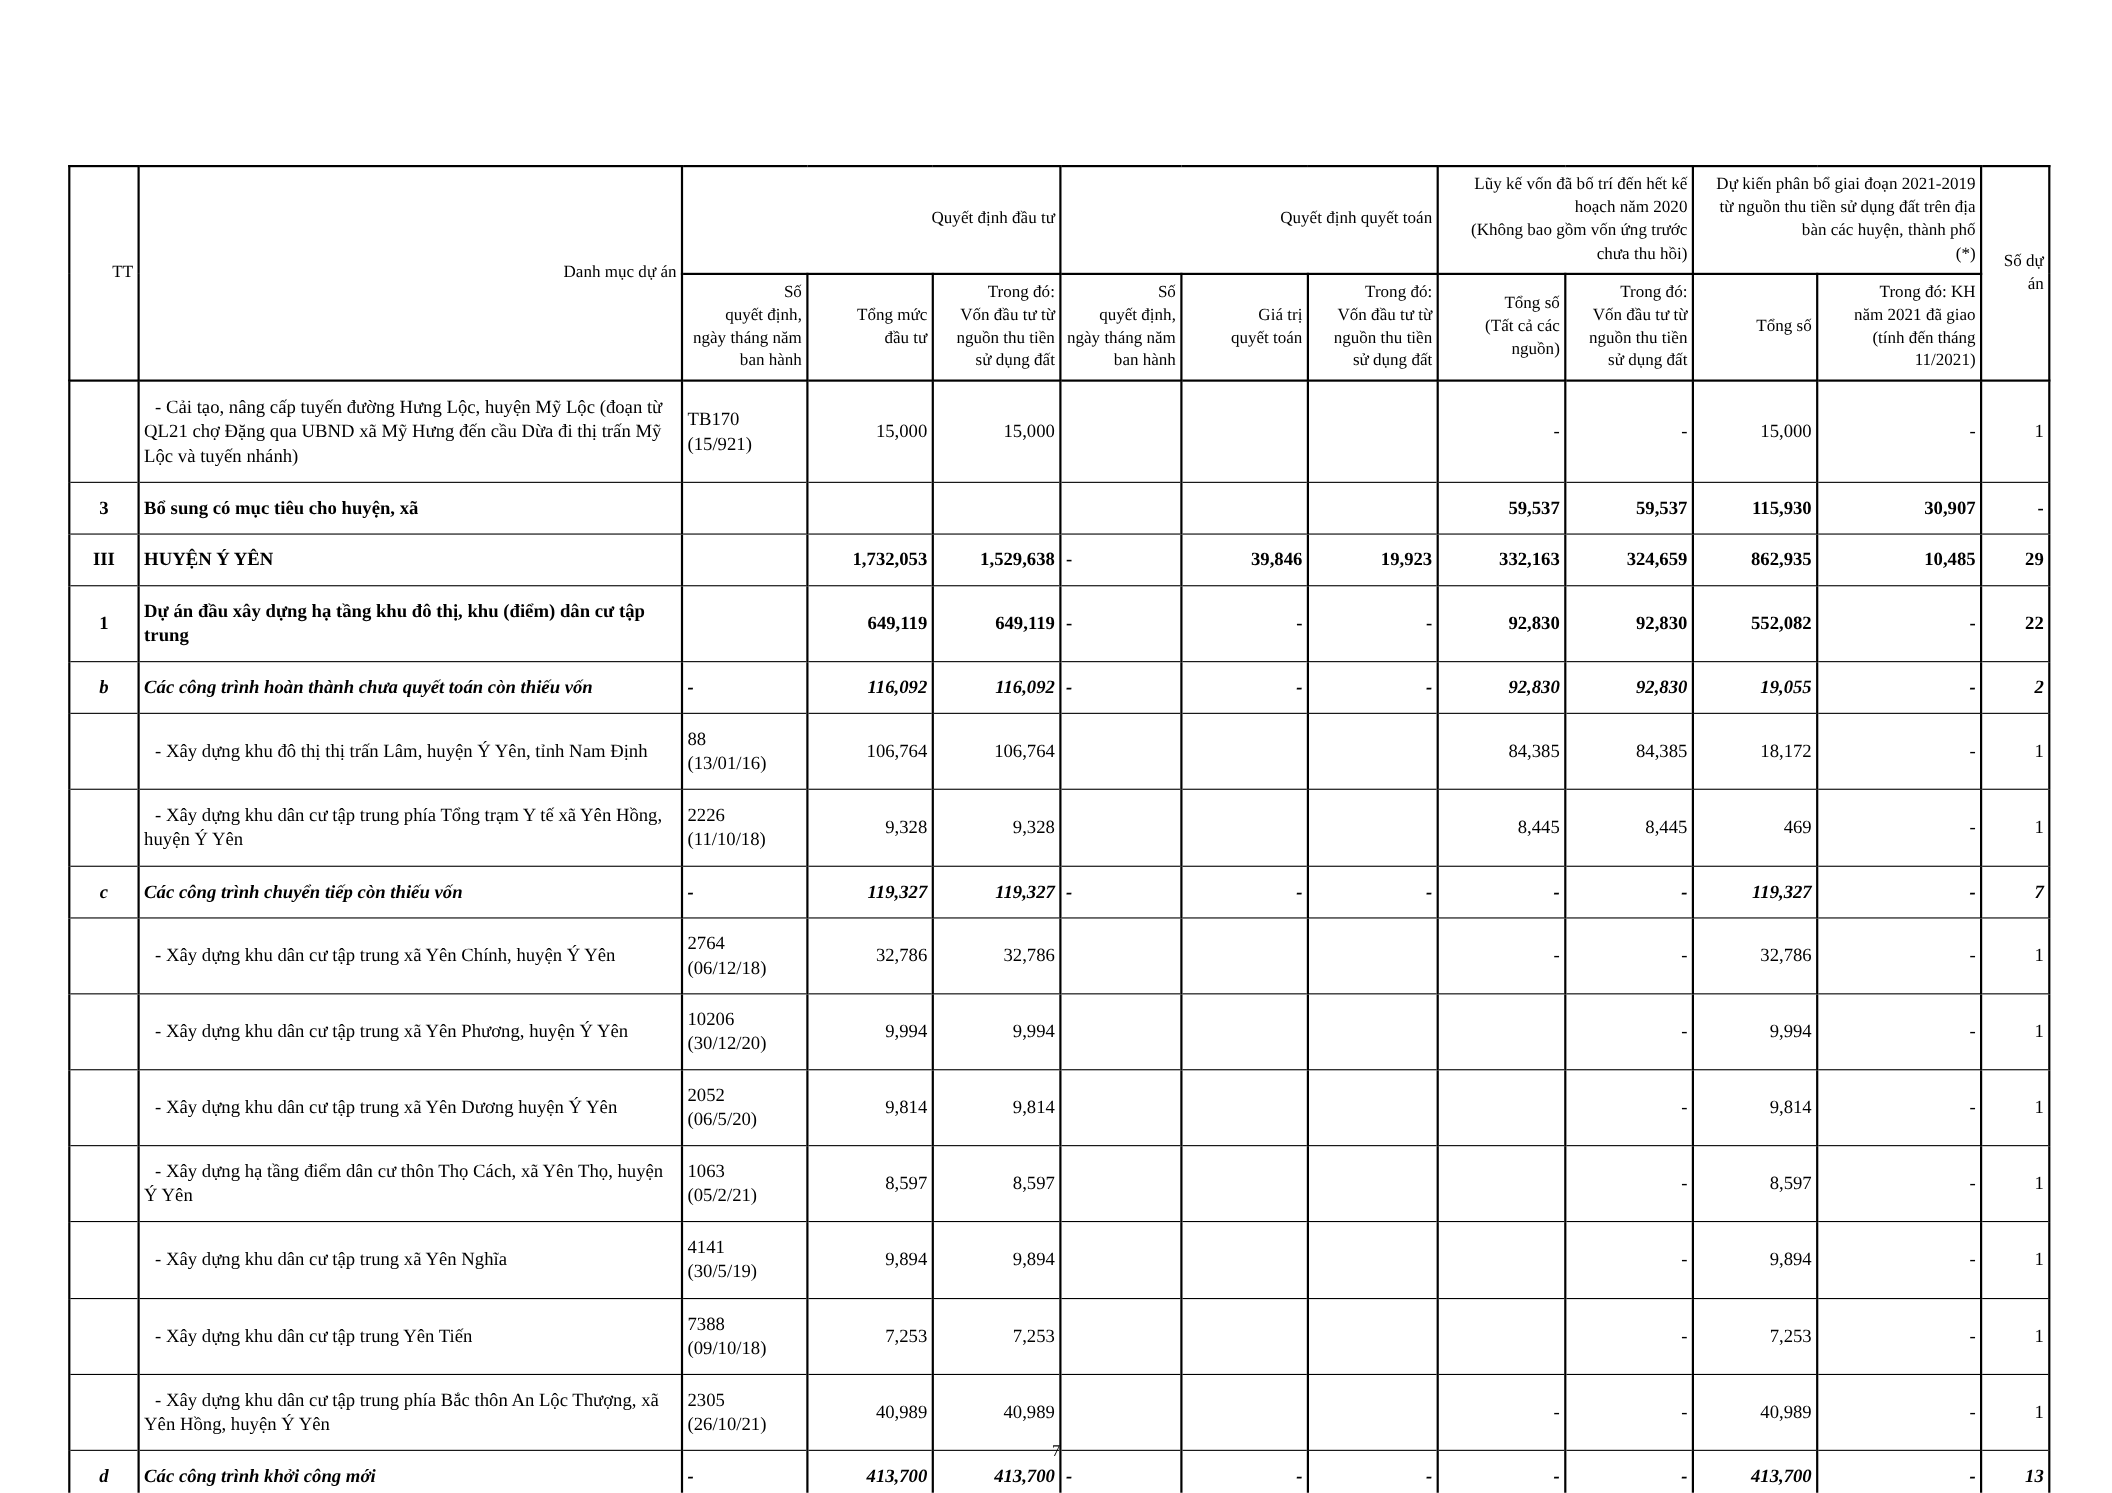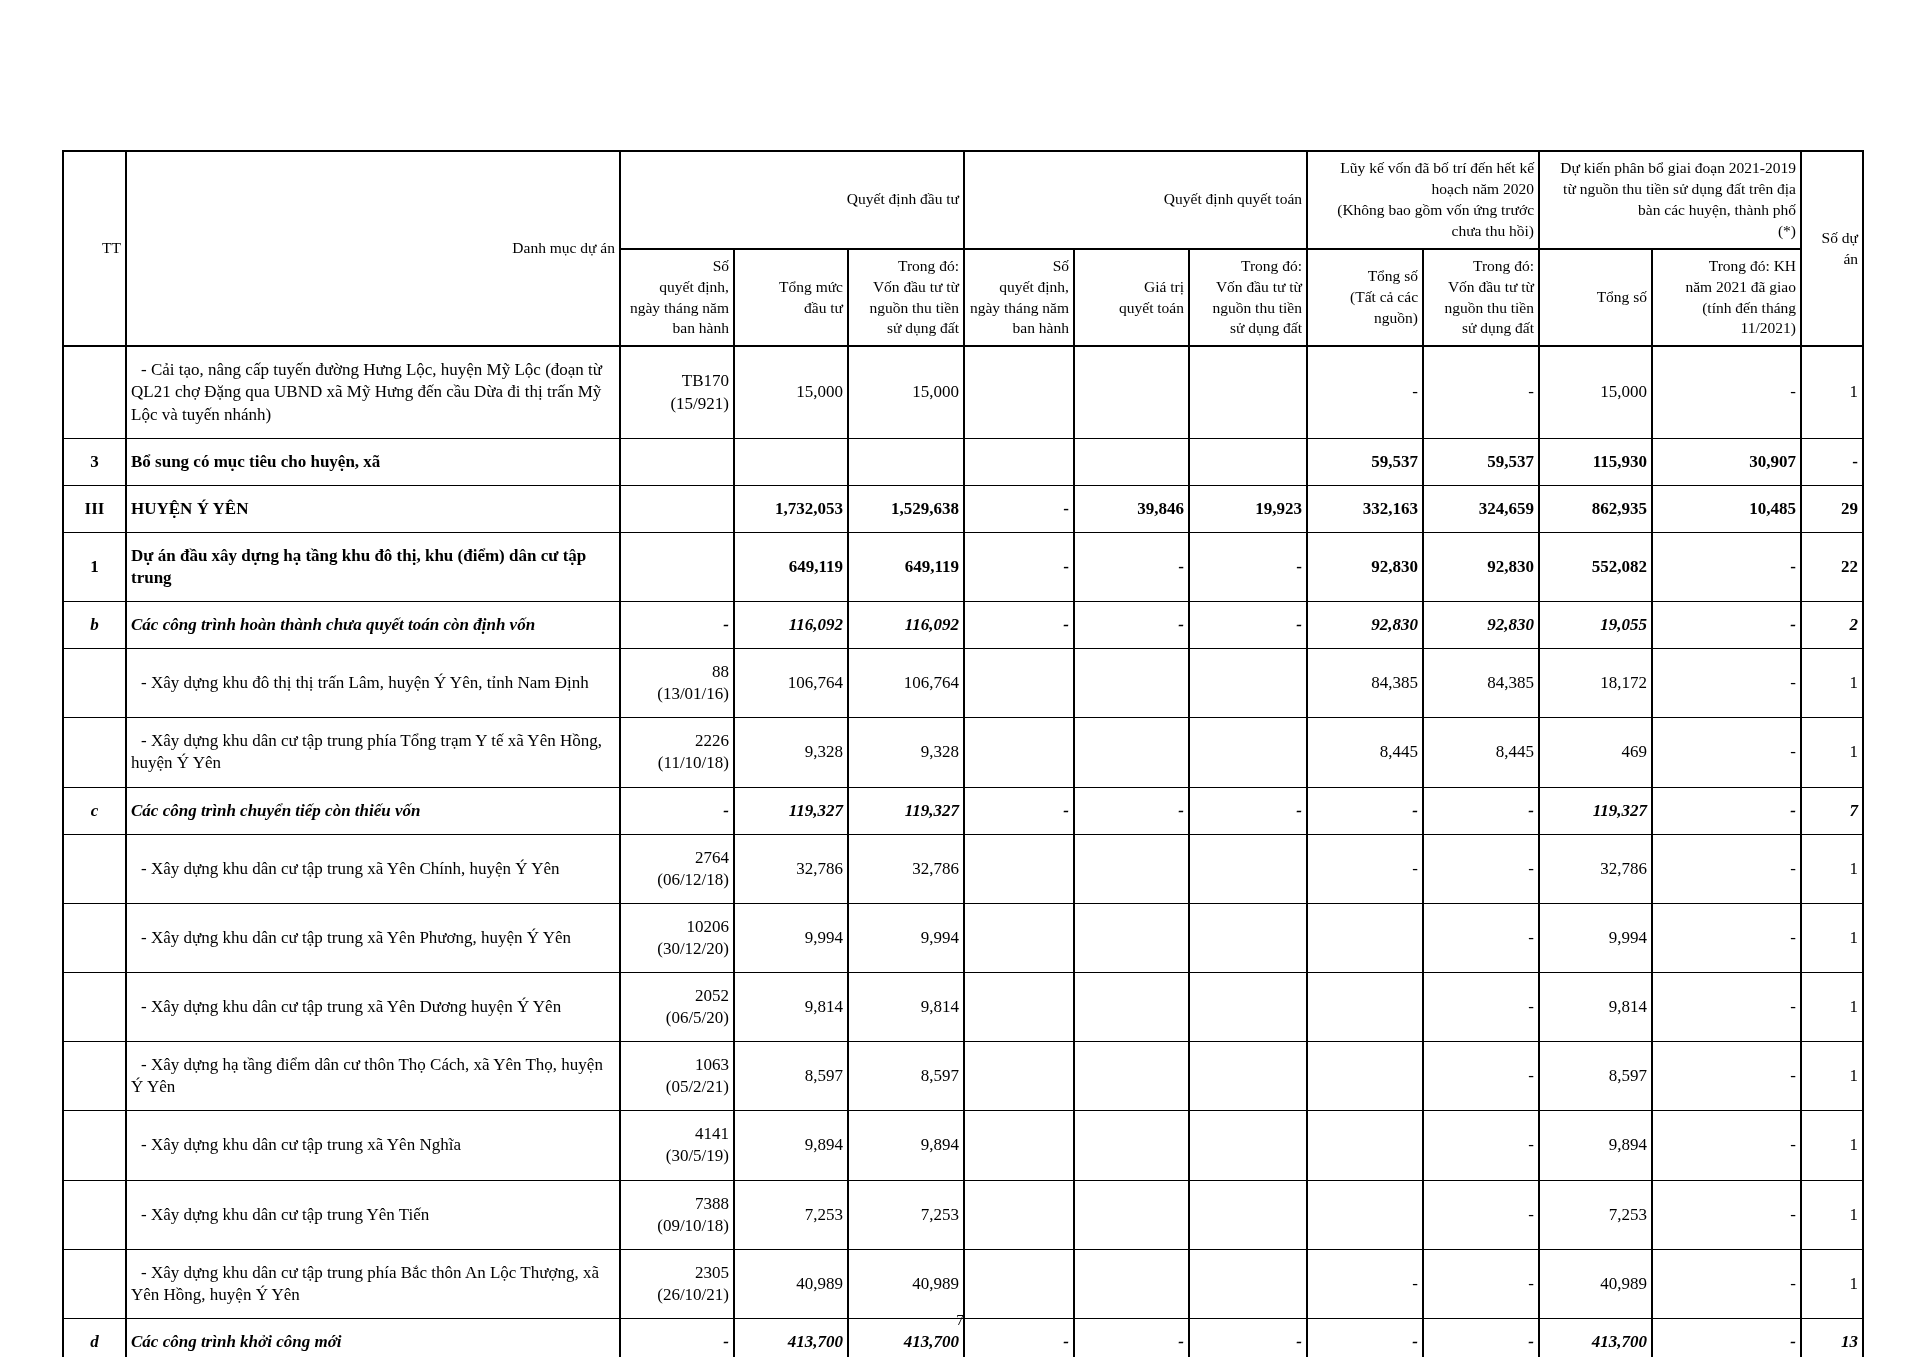--- a/index.html
+++ b/index.html
@@ -39,21 +39,21 @@
     border-bottom:1px solid #000;
     font-size:17px;
     line-height:1.3;
     padding:12px 4px;
   }
   table.report{border:2px solid #000;}
   .group-note{display:block;}
   td.col-tt{text-align:center;}
   td.col-name{text-align:left;padding-left:6px;padding-right:6px;font-family:Liberation Serif, serif;}
   tr.r-normal td.col-name{text-indent:10px;}
-  td.col-qd{text-align:right;white-space:pre-line;}
+  td.col-qd{text-align:left;white-space:pre-line;}
   td.col-num{text-align:right;padding-right:5px;}
   tr.r-bold td{font-weight:bold;}
   tr.r-bold-italic td{font-weight:bold;font-style:italic;}
   tr.r-normal td{font-weight:normal;}
   .page-footer{
     position:absolute;left:0;top:1312px;width:1920px;
     text-align:center;font-size:15px;
   }
 </style>
 </head>
@@ -180,21 +180,21 @@
           <td class="col-num">-</td>
           <td class="col-num">-</td>
           <td class="col-num">92,830</td>
           <td class="col-num">92,830</td>
           <td class="col-num">552,082</td>
           <td class="col-num">-</td>
           <td class="col-num">22</td>
         </tr>
         <tr class="r-bold-italic">
           <td class="col-tt">b</td>
-          <td class="col-name">Các công trình hoàn thành chưa quyết toán còn định vốn</td>
+          <td class="col-name">Các công trình hoàn thành chưa quyết toán còn thiếu vốn</td>
           <td class="col-qd">-</td>
           <td class="col-num">116,092</td>
           <td class="col-num">116,092</td>
           <td class="col-qd">-</td>
           <td class="col-num">-</td>
           <td class="col-num">-</td>
           <td class="col-num">92,830</td>
           <td class="col-num">92,830</td>
           <td class="col-num">19,055</td>
           <td class="col-num">-</td>

